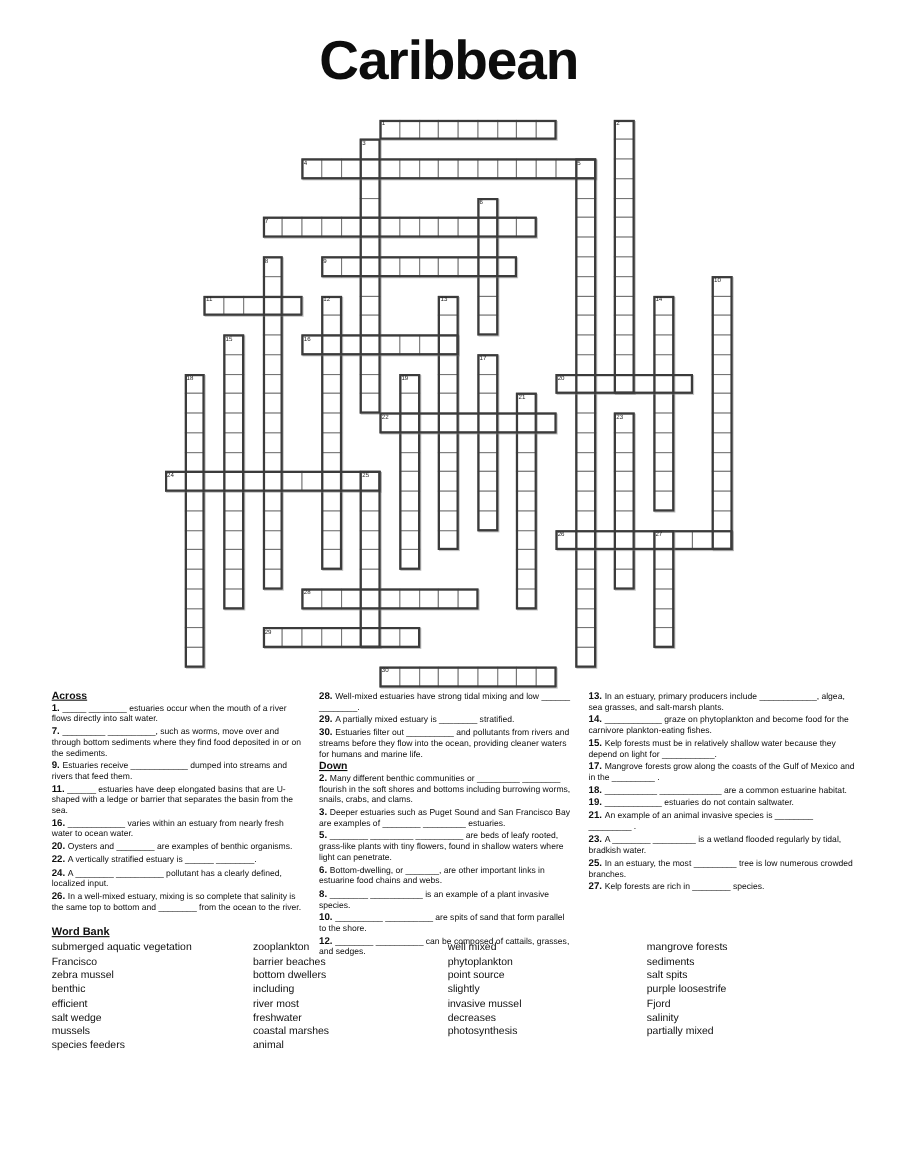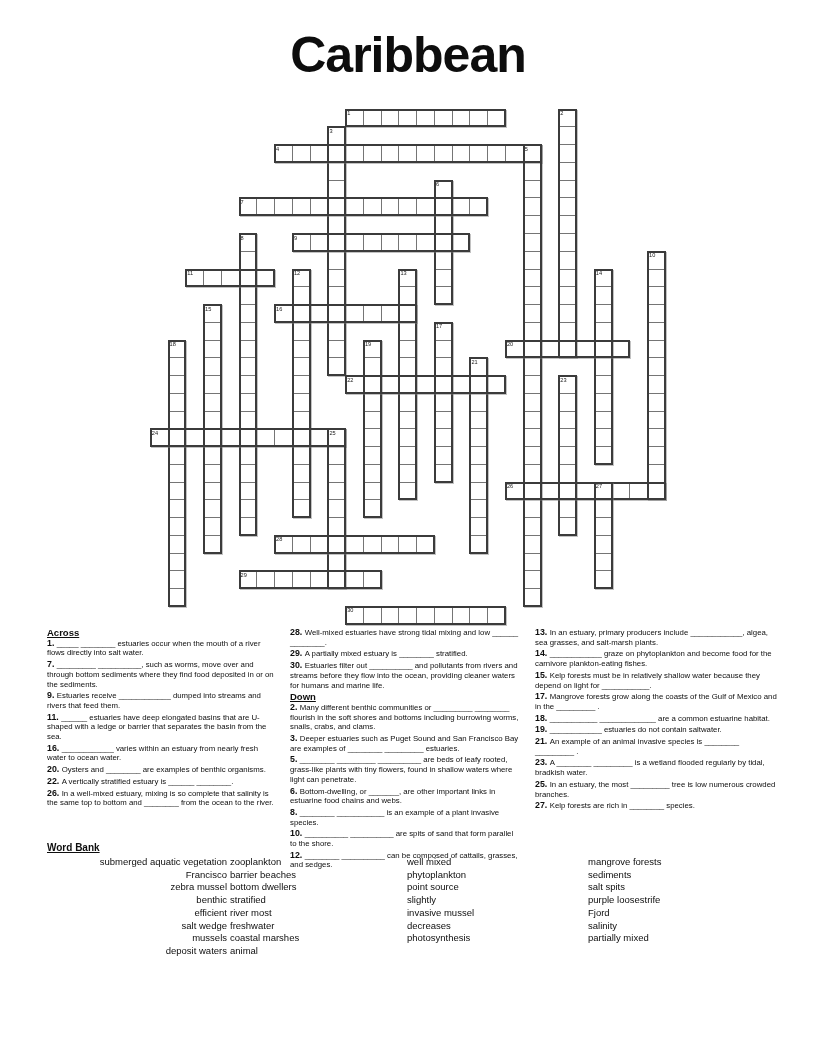--- a/index.html
+++ b/index.html
@@ -36,21 +36,21 @@
   .clue-col-3{left:535px;width:242px;}
   .clue-header{font-size:9.5px;font-weight:700;text-decoration:underline;margin-bottom:1px;}
   .clue{margin-bottom:2px;}
   .clue b{font-size:8.8px;}
   
   .wb-header{
     position:absolute;left:47px;top:842px;font-size:10px;font-weight:700;
     text-decoration:underline;color:#0e0e0e;
   }
   .wb-col{position:absolute;top:856px;font-size:9.5px;line-height:12.7px;color:#0e0e0e;}
-  .wb-col-1{left:47px;width:180px;text-align:right;}
+  .wb-col-1{left:47px;width:180px;}
   .wb-col-2{left:230px;width:175px;}
   .wb-col-3{left:407px;width:175px;}
   .wb-col-4{left:588px;width:185px;}
 </style>
 </head>
 <body>
 
 <div class="page-title">Caribbean</div>
 
 <div class="grid">
@@ -426,20 +426,21 @@
 
 <div class="clue-col clue-col-1">
     <div class="clue-header">Across</div>
     <div class="clue"><b>1. </b>_____ ________ estuaries occur when the mouth of a river flows directly into salt water.</div>
     <div class="clue"><b>7. </b>_________ __________, such as worms, move over and through bottom sediments where they find food deposited in or on the sediments.</div>
     <div class="clue"><b>9. </b>Estuaries receive ____________ dumped into streams and rivers that feed them.</div>
     <div class="clue"><b>11. </b>______ estuaries have deep elongated basins that are U-shaped with a ledge or barrier that separates the basin from the sea.</div>
     <div class="clue"><b>16. </b>____________ varies within an estuary from nearly fresh water to ocean water.</div>
     <div class="clue"><b>20. </b>Oysters and ________ are examples of benthic organisms.</div>
     <div class="clue"><b>22. </b>A vertically stratified estuary is ______ ________.</div>
+    <div class="clue"><b>24. </b>A ________ __________ pollutant has a clearly defined, localized input.</div>
     <div class="clue"><b>26. </b>In a well-mixed estuary, mixing is so complete that salinity is the same top to bottom and ________ from the ocean to the river.</div>
   </div>
 <div class="clue-col clue-col-2">
     <div class="clue"><b>28. </b>Well-mixed estuaries have strong tidal mixing and low ______ ________.</div>
     <div class="clue"><b>29. </b>A partially mixed estuary is ________ stratified.</div>
     <div class="clue"><b>30. </b>Estuaries filter out __________ and pollutants from rivers and streams before they flow into the ocean, providing cleaner waters for humans and marine life.</div>
     <div class="clue-header">Down</div>
     <div class="clue"><b>2. </b>Many different benthic communities or _________ ________ flourish in the soft shores and bottoms including burrowing worms, snails, crabs, and clams.</div>
     <div class="clue"><b>3. </b>Deeper estuaries such as Puget Sound and San Francisco Bay are examples of ________ _________ estuaries.</div>
     <div class="clue"><b>5. </b>________ _________ __________ are beds of leafy rooted, grass-like plants with tiny flowers, found in shallow waters where light can penetrate.</div>
@@ -463,27 +464,27 @@
 
 <div class="wb-header">Word Bank</div>
 <div class="wb-col wb-col-1">
     <div>submerged aquatic vegetation</div>
     <div>Francisco</div>
     <div>zebra mussel</div>
     <div>benthic</div>
     <div>efficient</div>
     <div>salt wedge</div>
     <div>mussels</div>
-    <div>deposit waters</div>
+    <div>species feeders</div>
   </div>
 <div class="wb-col wb-col-2">
     <div>zooplankton</div>
     <div>barrier beaches</div>
     <div>bottom dwellers</div>
-    <div>stratified</div>
+    <div>including</div>
     <div>river most</div>
     <div>freshwater</div>
     <div>coastal marshes</div>
     <div>animal</div>
   </div>
 <div class="wb-col wb-col-3">
     <div>well mixed</div>
     <div>phytoplankton</div>
     <div>point source</div>
     <div>slightly</div>

